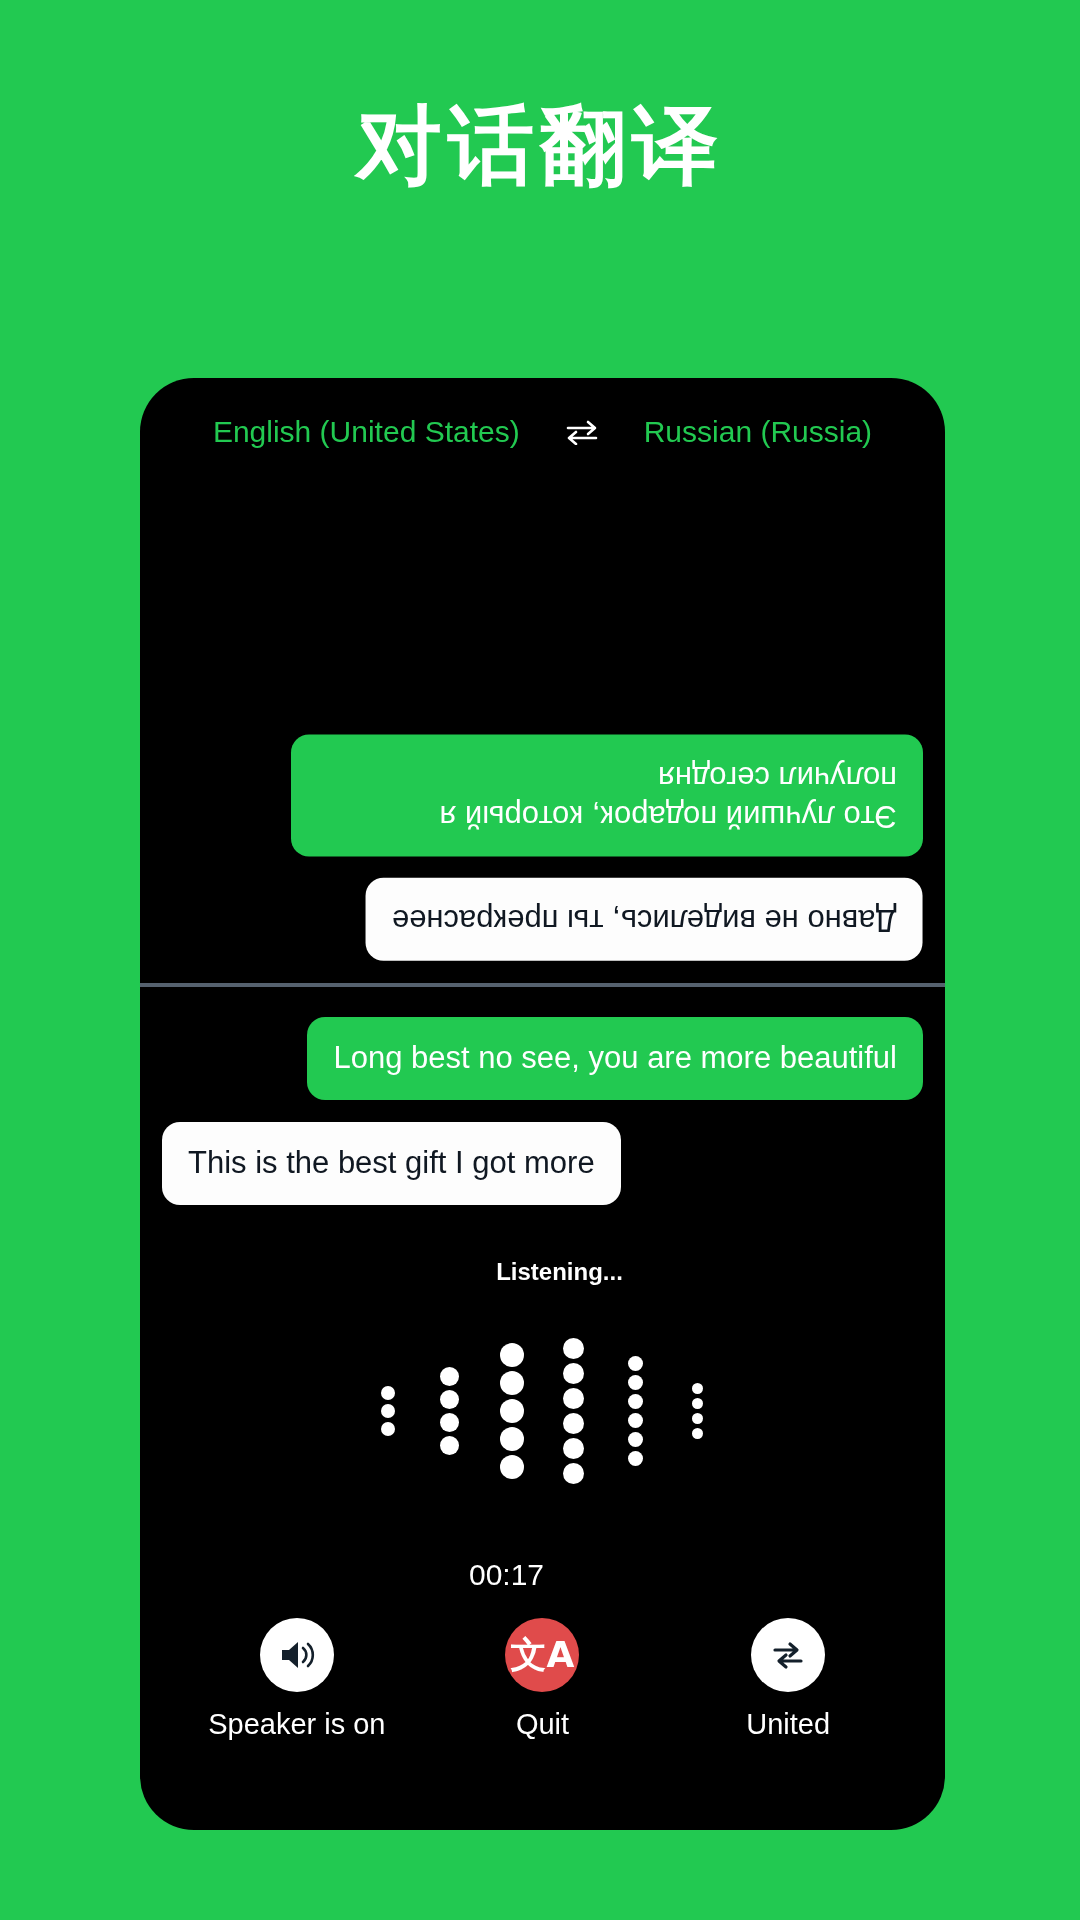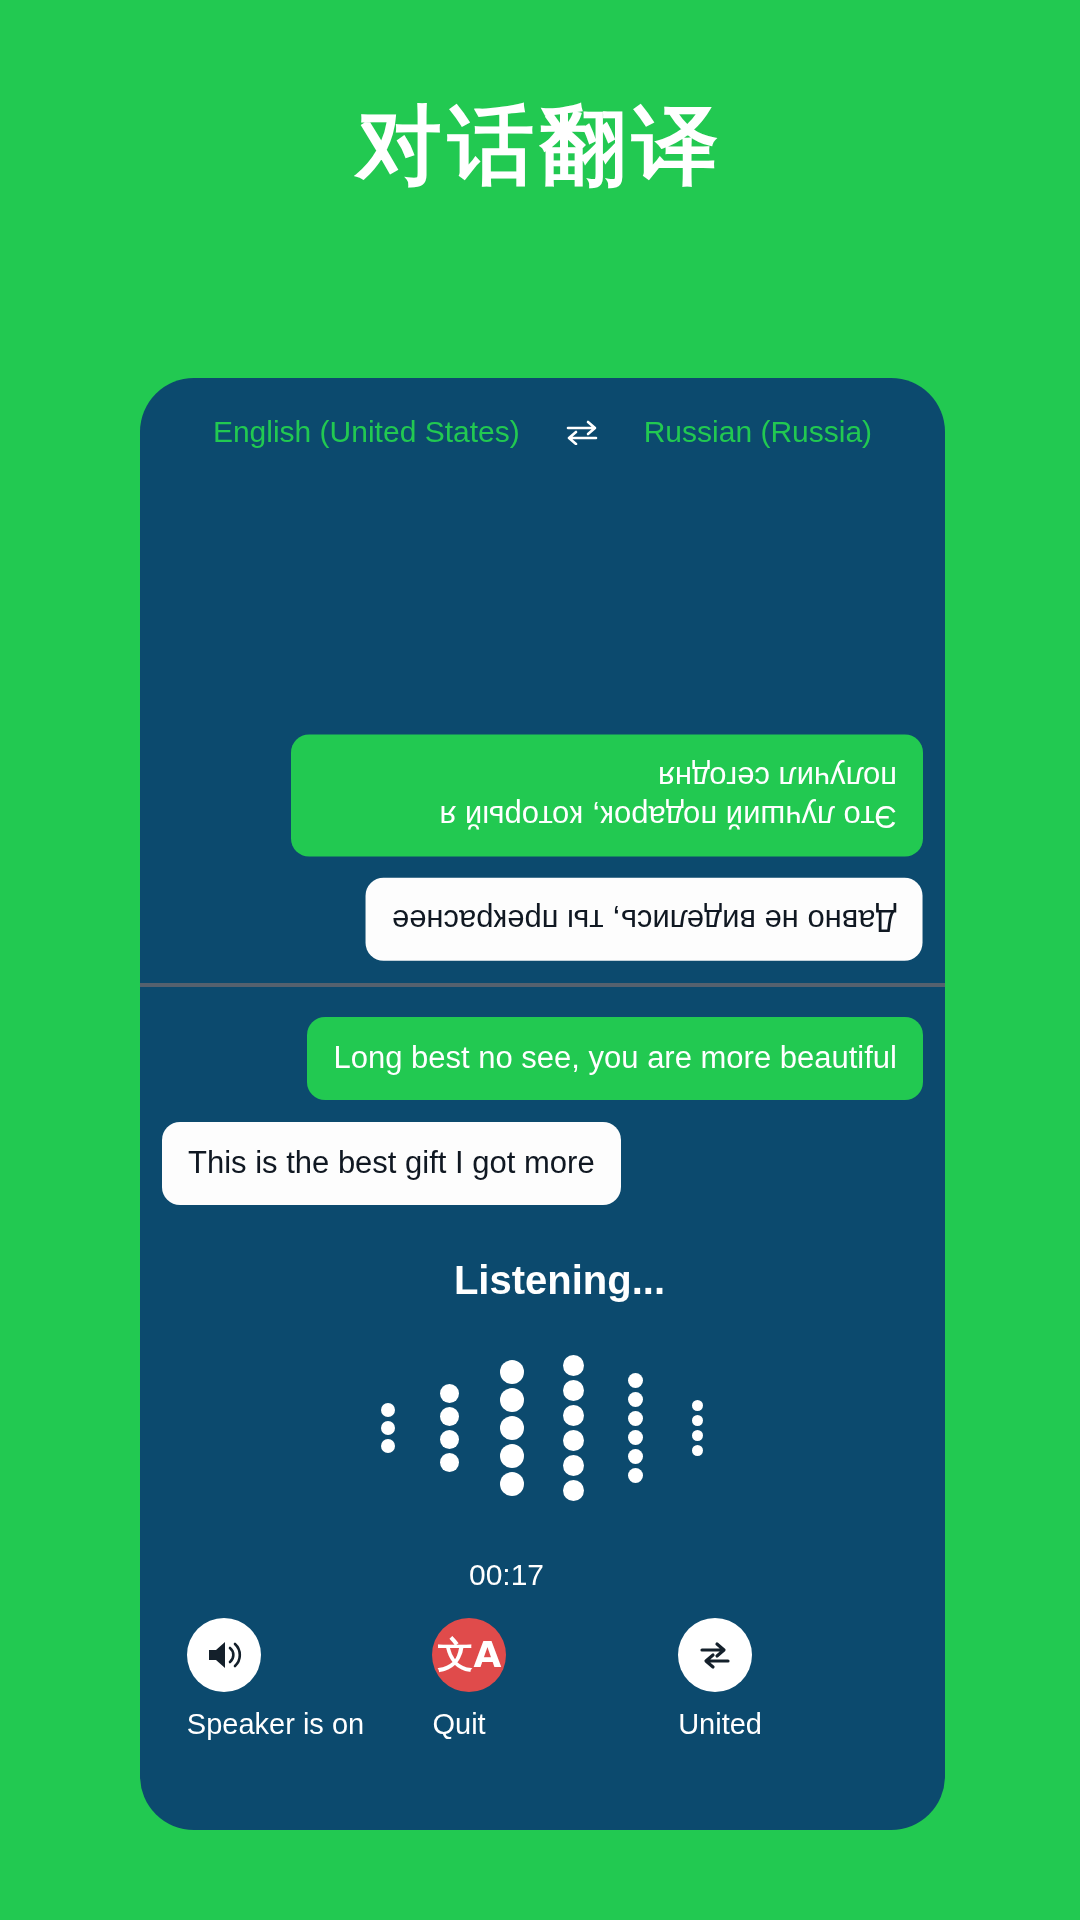--- a/index.html
+++ b/index.html
@@ -26,21 +26,21 @@
     letter-spacing:6px;
     line-height:1.1;
     font-family:"DejaVu Sans", "Liberation Sans", sans-serif;
   }
 
   
   .phone {
     position:absolute;
     left:140px; top:378px;
     width:805px; height:1452px;
-    background:#0c4a6e;
+    background:#000000;
     border-radius:54px;
     overflow:hidden;
   }
 
   
   .lang-bar {
     position:absolute;
     top:37px; left:0; width:805px;
     display:flex;
     align-items:center;
@@ -114,21 +114,21 @@
 
   
   .listening-wrap {
     position:absolute;
     left:0; top:880px;
     width:805px;
     text-align:center;
   }
   .listening-text {
     color:#ffffff;
-    font-size:40px;
+    font-size:24px;
     font-weight:700;
     padding-left:34px;
   }
   .waveform {
     margin-top:30px;
     height:190px;
     display:flex;
     align-items:center;
     justify-content:center;
     gap:0;
@@ -161,20 +161,21 @@
     left:0; top:1240px;
     width:805px;
     display:flex;
     justify-content:space-around;
     align-items:flex-start;
     padding:0 34px;
   }
   .ctrl {
     display:flex;
     flex-direction:column;
+    align-items:center;
     gap:16px;
     width:220px;
   }
   .ctrl-circle {
     width:74px; height:74px;
     border-radius:50%;
     background:#ffffff;
     display:flex;
     align-items:center;
     justify-content:center;

